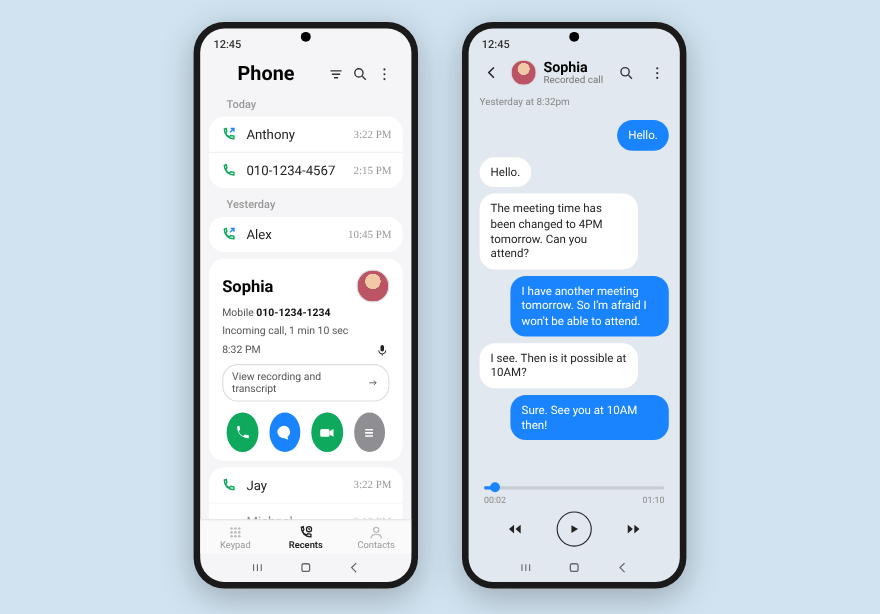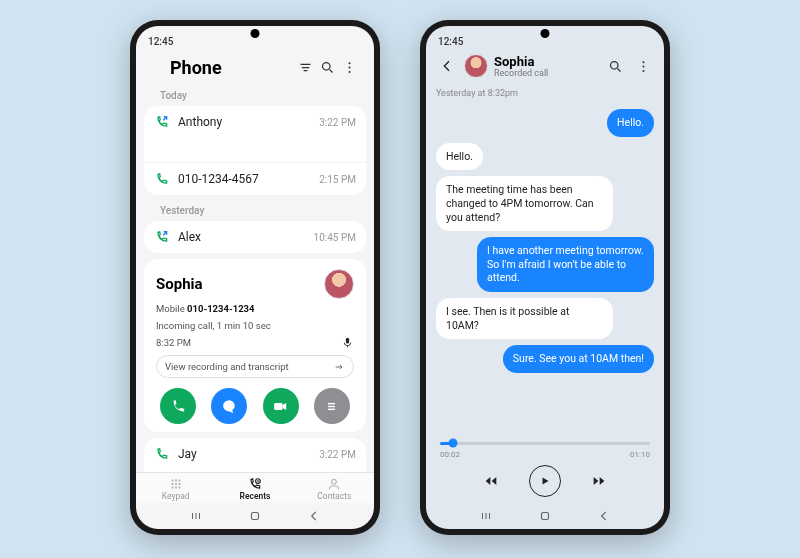--- a/index.html
+++ b/index.html
@@ -9,21 +9,21 @@
     font-family: -apple-system, BlinkMacSystemFont, "Segoe UI", Roboto, sans-serif;
     display: flex;
     gap: 40px;
     justify-content: center;
     align-items: flex-start;
     width: 800px;
     height: 558px;
     box-sizing: border-box;
   }
   .phone {
-    width: 250px;
+    width: 204px;
     height: 515px;
     border-radius: 28px;
     background: #1a1a1a;
     box-shadow: 0 8px 30px rgba(0,0,0,.25);
     padding: 6px;
     box-sizing: border-box;
     position: relative;
   }
   .screen {
     width: 100%;
@@ -74,24 +74,24 @@
     background:#fff;
     border-radius:14px;
     margin:2px 0 6px;
   }
   .row {
     display:flex;
     align-items:center;
     padding: 8px 10px;
     font-size:12px;
   }
-  .row + .row { border-top: 1px solid #f0f0f0; margin-top: 24px; }
+  .row + .row { border-top: 1px solid #f0f0f0; }
   .call-icon { width:16px; height:16px; margin-right:8px; display:flex; align-items:center; justify-content:center;}
   .row .name { flex:1; color:#222; }
-  .row .time { font-size:10px; color:#999; }
+  .row .time { font-size:10px; color:#999;font-family:Liberation Serif, serif; }
   .detail-card { padding:10px 12px 8px; }
   .detail-head { display:flex; align-items:center; }
   .detail-head .n { font-size:15px; font-weight:700; flex:1; }
   .avatar { width:28px; height:28px; border-radius:50%; background: radial-gradient(circle at 50% 35%, #f2c9a7 30%, #b56 31%); border:1px solid #ddd; }
   .avatar.sm { width:22px; height:22px; }
   .detail-sub { font-size:9.5px; color:#555; margin-top:4px; line-height:1.35; }
   .detail-sub .b { font-weight:700; color:#111; }
   .mic-row { display:flex; align-items:flex-end; }
   .mic { margin-left:auto; }
   .transcript-btn {

